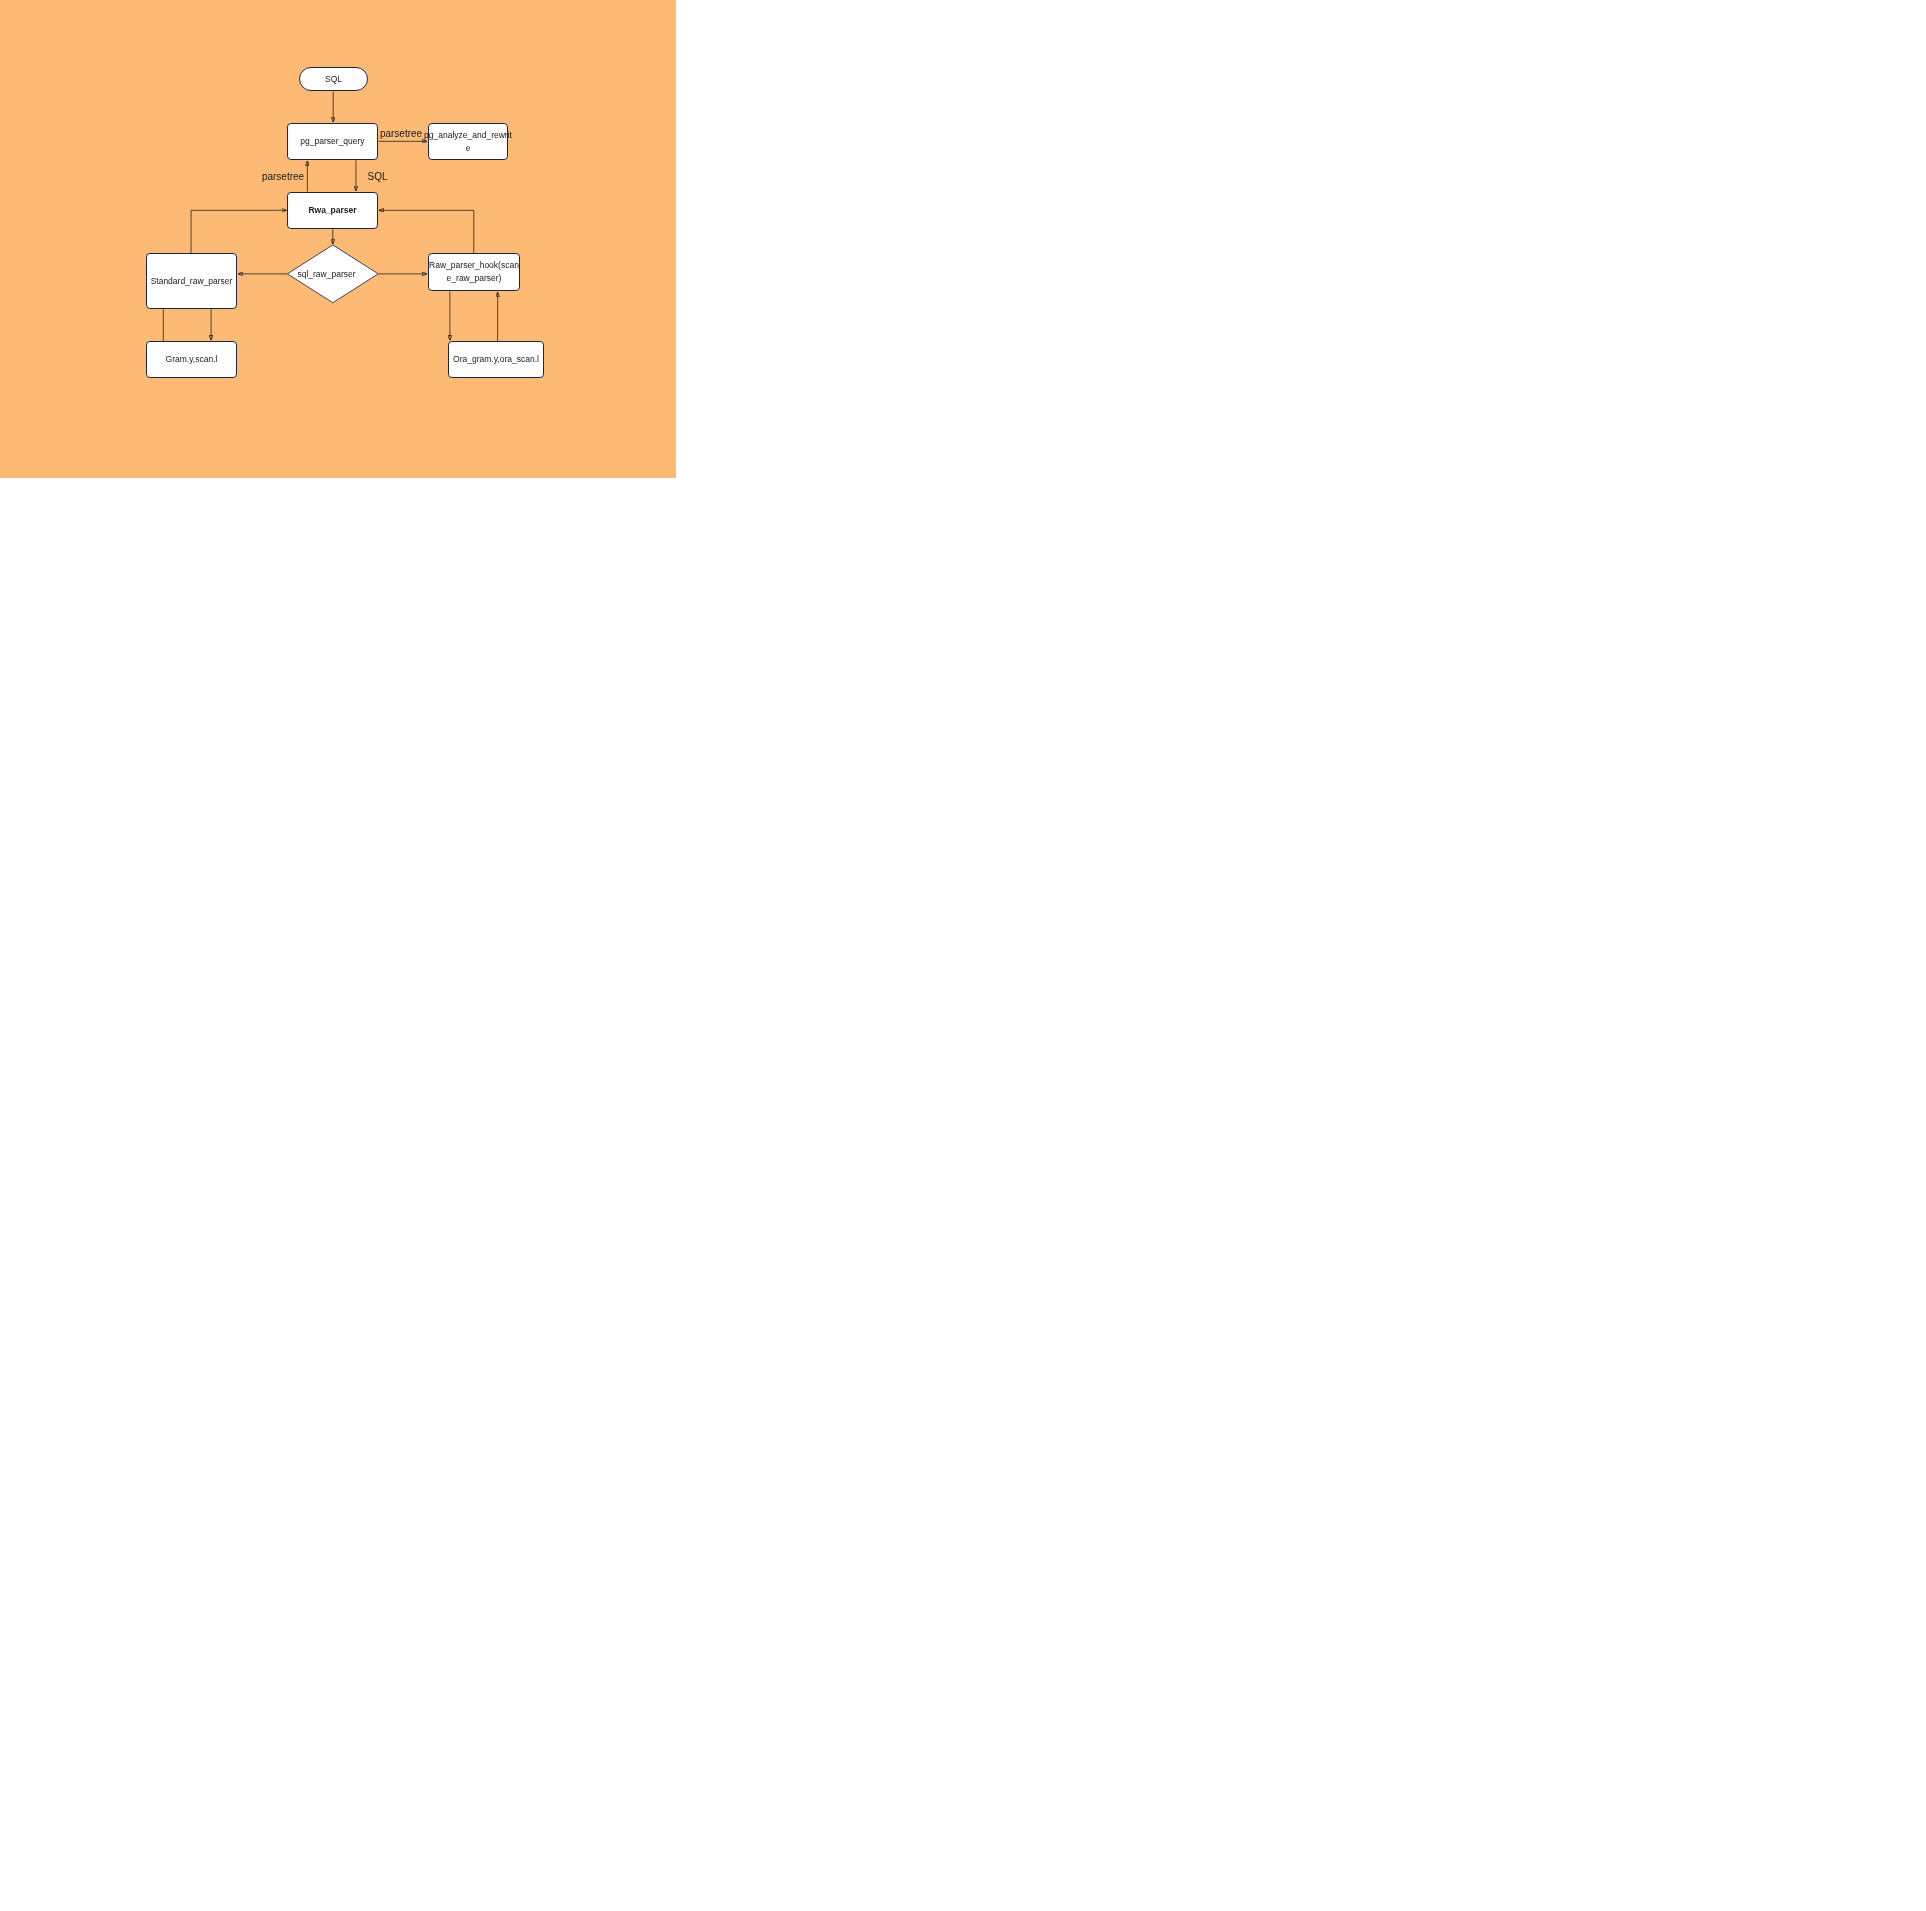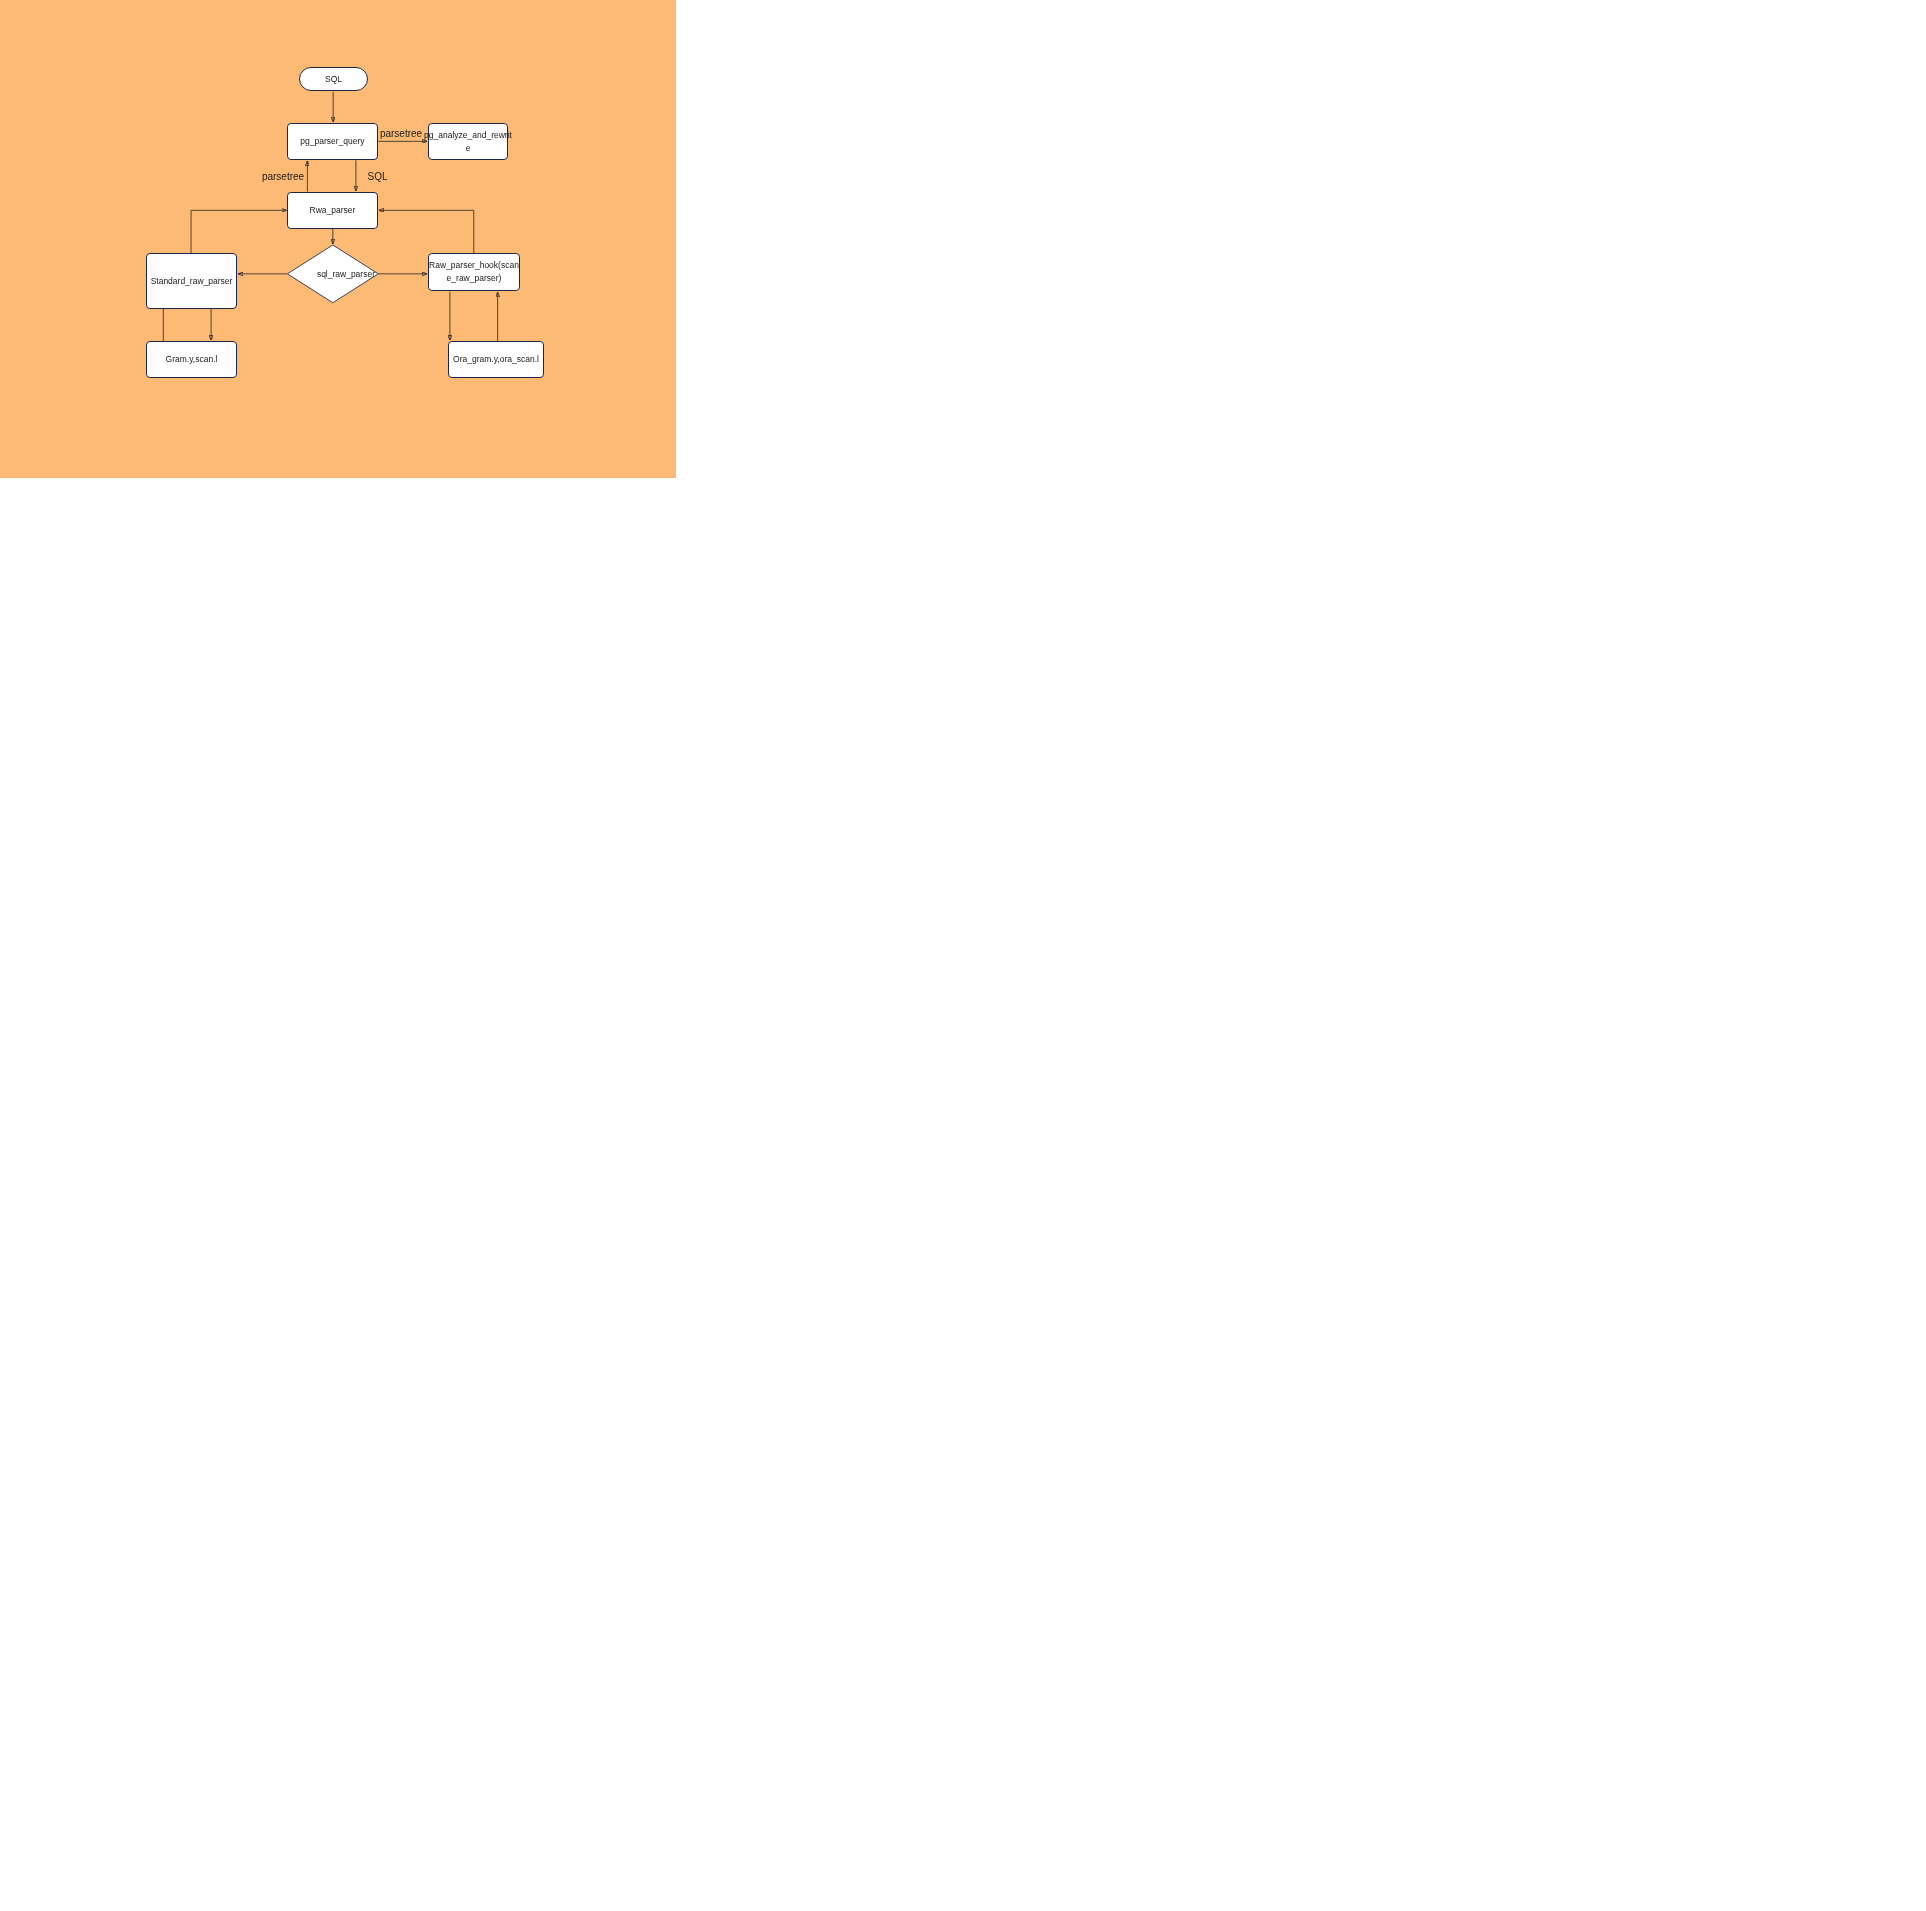--- a/index.html
+++ b/index.html
@@ -115,25 +115,25 @@
 
   <div class="node" style="left:287px; top:123px; width:91px; height:37px;">
     <span class="lbl">pg_parser_query</span>
   </div>
 
   <div class="node" style="left:428px; top:123px; width:80px; height:37px;">
     <span class="lbl">pg_analyze_and_rewrit
 e</span>
   </div>
 
-  <div class="node" style="left:287px; top:192px; width:91px; height:37px;">
+  <div class="node" style="left:287px; top:192px; width:91px; height:37px;font-weight:bold;">
     <span class="lbl">Rwa_parser</span>
   </div>
 
-  <div class="diamond-label" style="left:290px; top:264px; width:85px; height:20px;justify-content:flex-end;">
+  <div class="diamond-label" style="left:284px; top:264px; width:85px; height:20px;">
     <span class="lbl">sql_raw_parser</span>
   </div>
 
   <div class="node" style="left:146px; top:253px; width:91px; height:56px;">
     <span class="lbl">Standard_raw_parser</span>
   </div>
 
   <div class="node" style="left:428px; top:253px; width:92px; height:38px;">
     <span class="lbl">Raw_parser_hook(scan
 e_raw_parser)</span>

